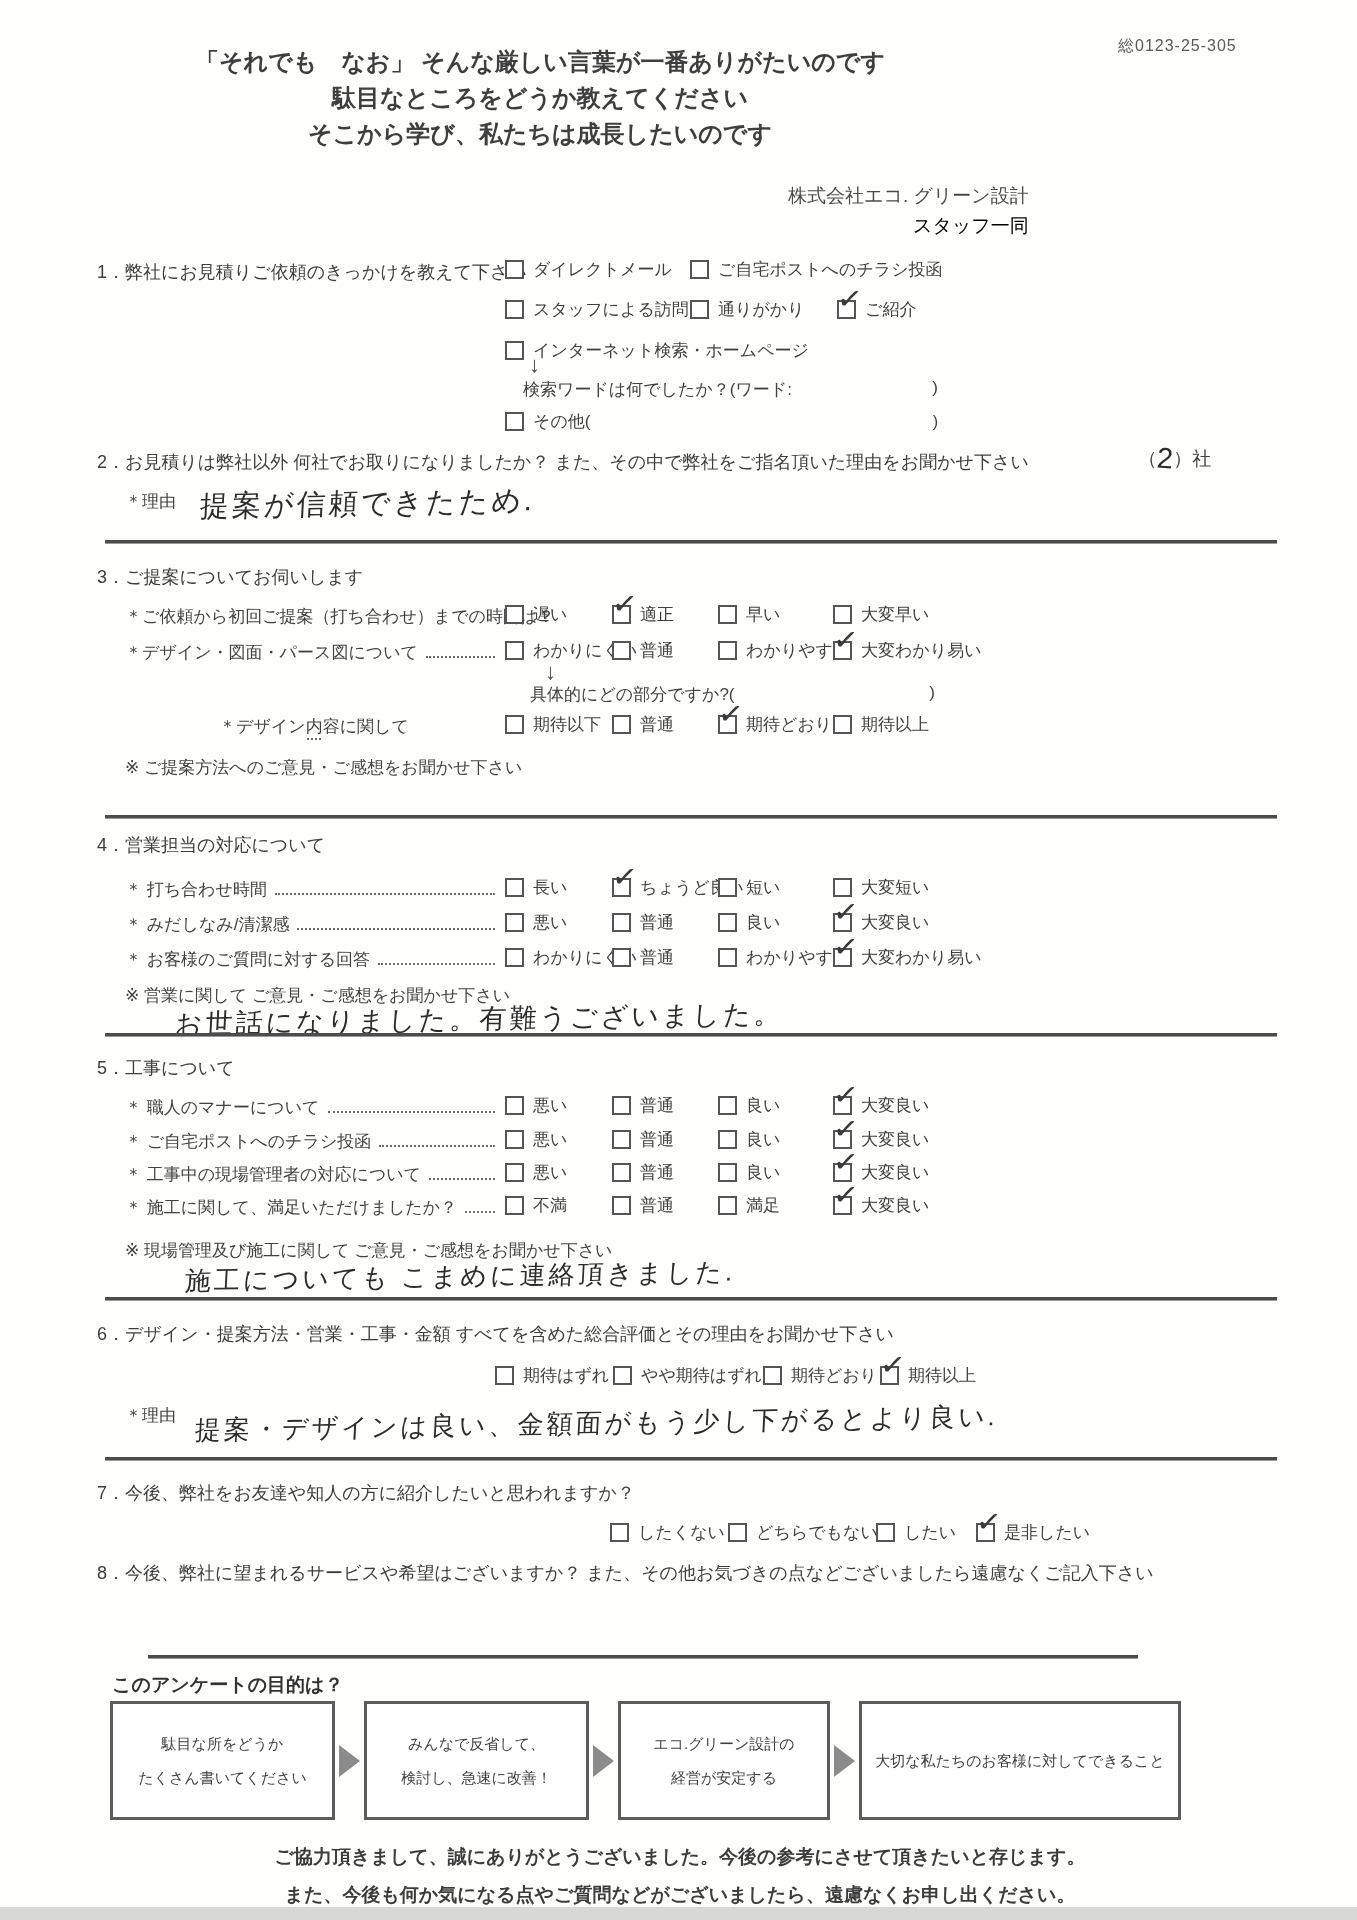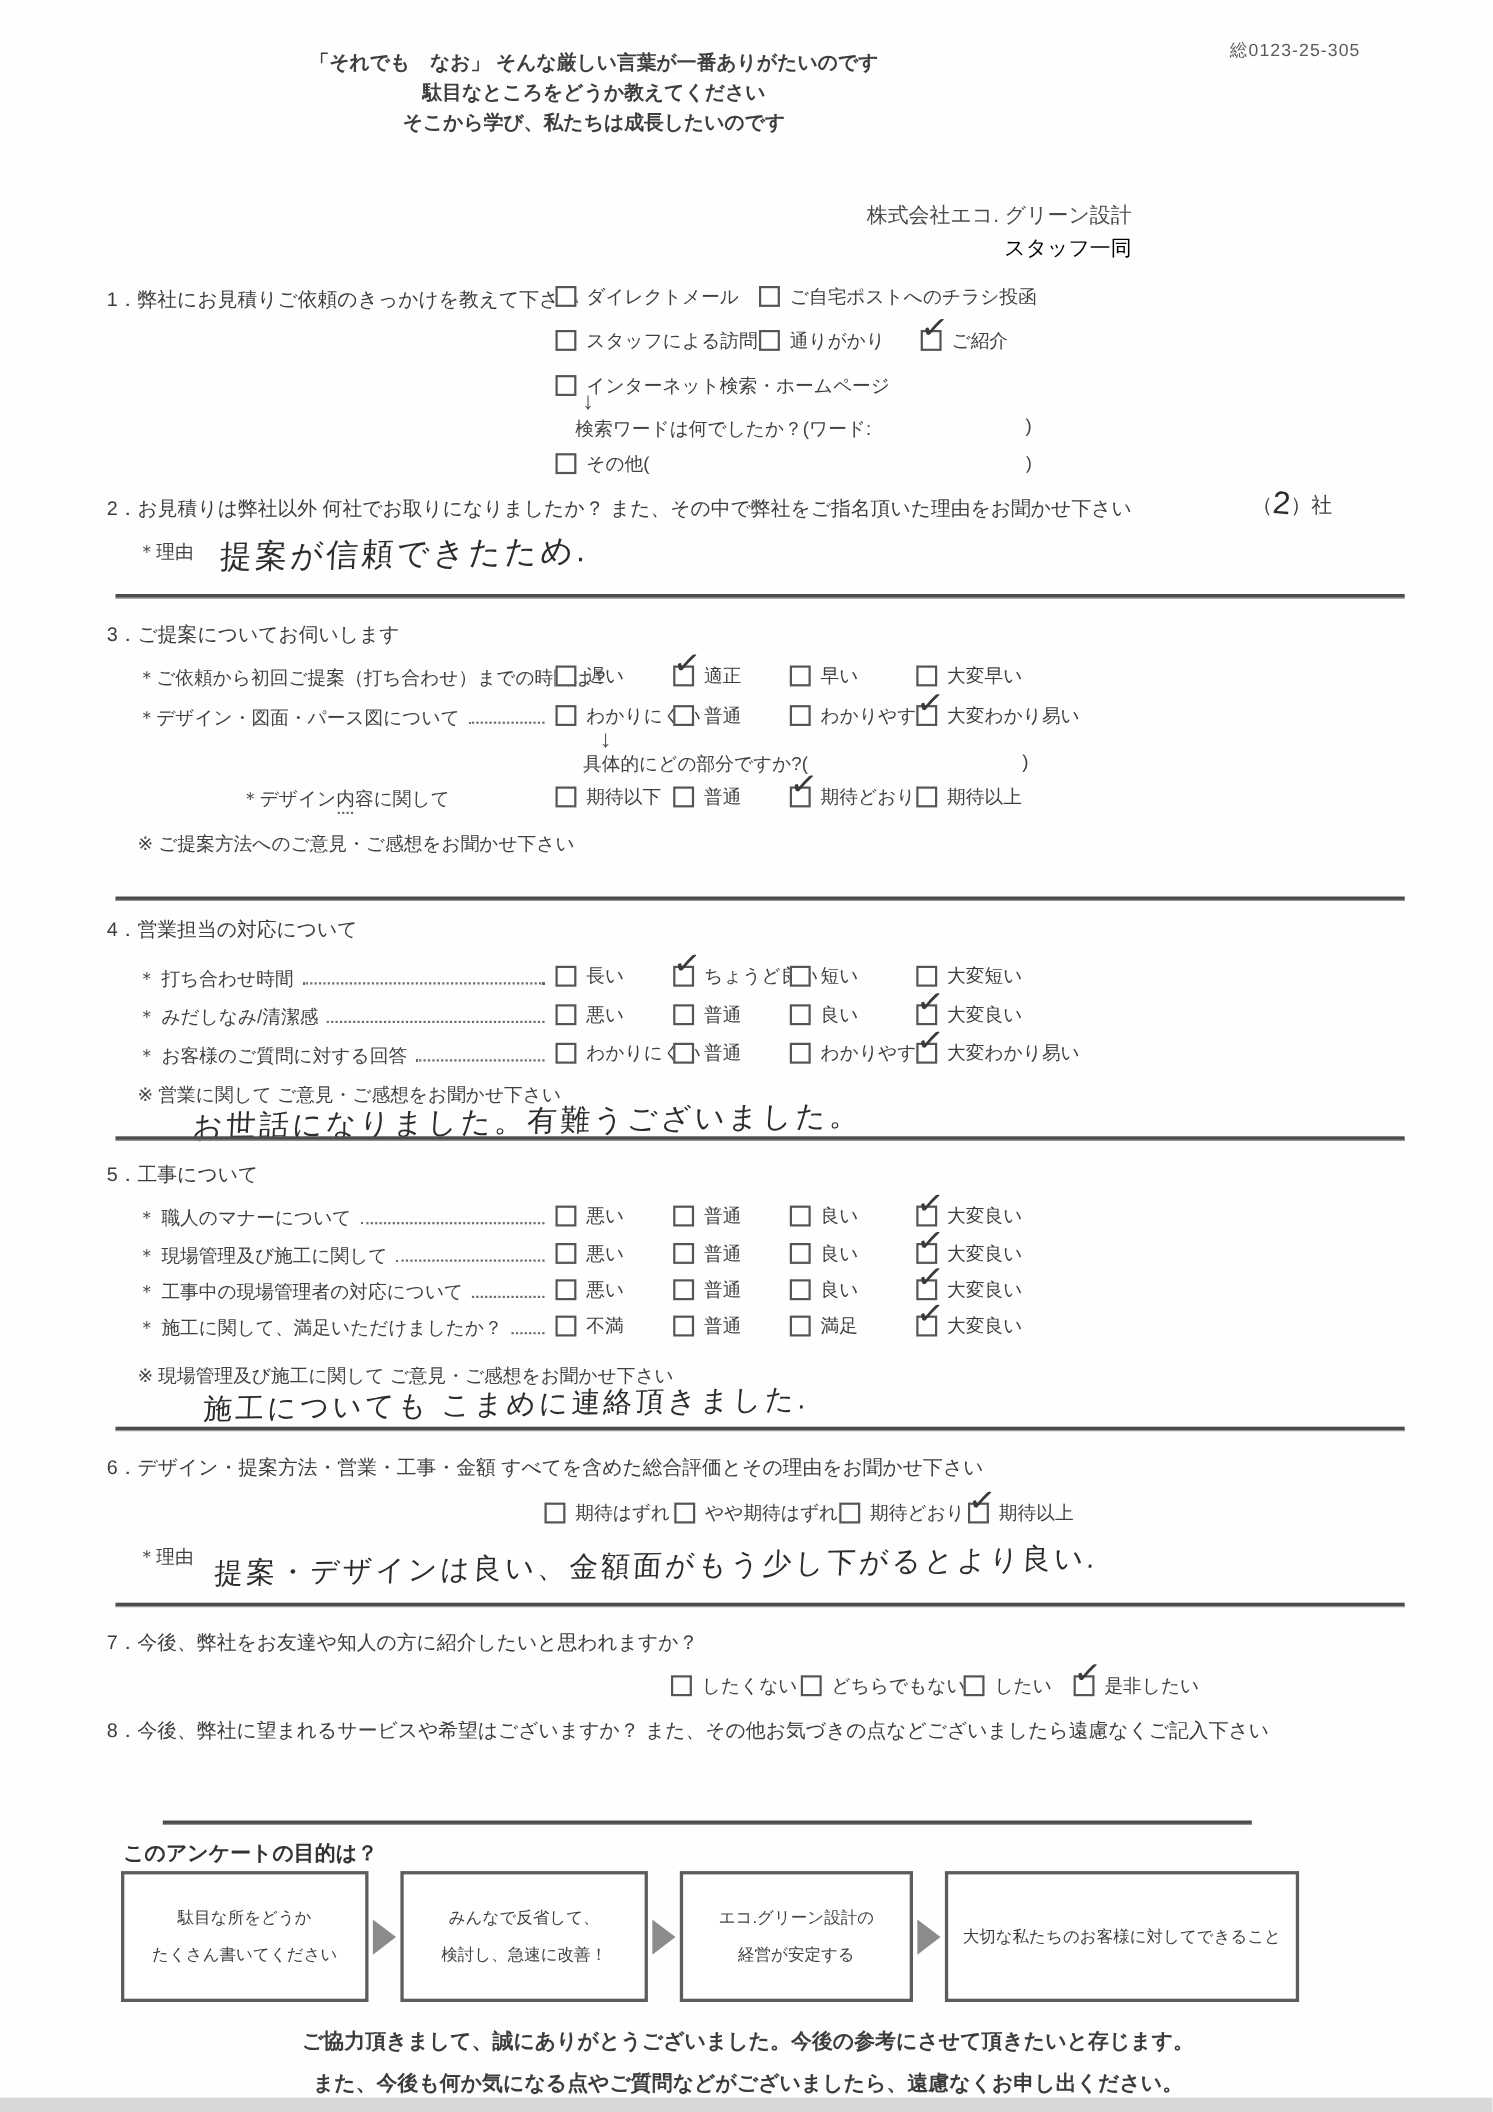--- a/index.html
+++ b/index.html
@@ -10,21 +10,21 @@
     color:#414141;
     -webkit-font-smoothing:antialiased;
   }
   .page{position:relative;width:1357px;height:1920px;overflow:hidden;background:#fefefd;}
   .abs{position:absolute;}
   .nowrap{white-space:nowrap;}
 
   .doc-number{position:absolute;top:36px;left:1118px;font-size:16px;letter-spacing:1px;color:#5a5a5a;}
 
   .header{position:absolute;top:44px;left:150px;width:780px;text-align:center;
-    font-size:18px;font-weight:600;line-height:1.5;color:#3e3e3e;}
+    font-size:24px;font-weight:600;line-height:1.5;color:#3e3e3e;}
   .company{position:absolute;top:183px;left:788px;font-size:19px;color:#4a4a4a;}
   .staff{position:absolute;top:213px;left:913px;font-size:19px;color:#000000;}
 
   .qtitle{position:absolute;left:97px;font-size:18px;color:#3d3d3d;white-space:nowrap;}
   .note{font-size:17px;color:#424242;white-space:nowrap;}
 
   .cb{position:relative;display:inline-block;width:15px;height:15px;border:2px solid #555;
       margin-right:9px;flex:none;background:#fff;}
   .mark{position:absolute;left:-2px;top:-18px;font-size:30px;font-weight:700;color:#3a3a3a;
       transform:rotate(7deg);line-height:1;pointer-events:none;}
@@ -383,21 +383,21 @@
         </div>
       <div class="opt w4">
           <span class="cb">
             <span class="mark">✓</span>
           </span>
           <span>大変良い</span>
         </div>
     </div>
 
     <div class="lblwrap" style="top:74px;">
-        <span>＊ 現場管理及び施工に関して</span>
+        <span>＊ ご自宅ポストへのチラシ投函</span>
         <span class="leader"></span>
       </div>
     <div class="opts" style="top:72px;">
       <div class="opt w1">
           <span class="cb">
             <span class="mark"></span>
           </span>
           <span>悪い</span>
         </div>
       <div class="opt w2">

